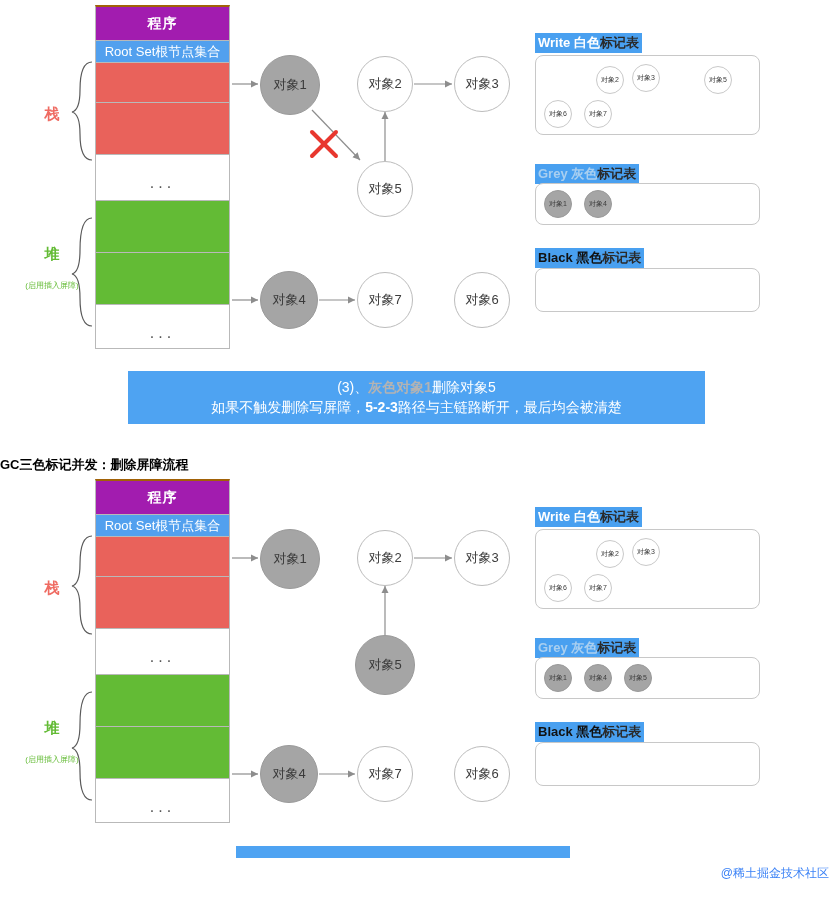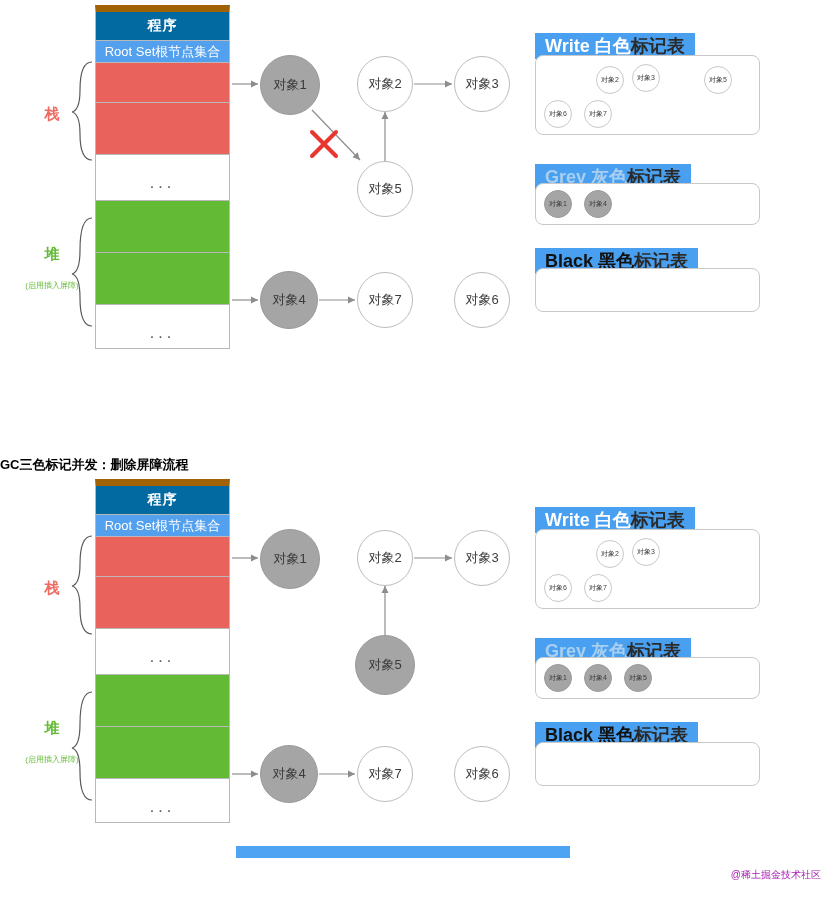--- a/index.html
+++ b/index.html
@@ -13,21 +13,21 @@
   }
   .diagram{position:absolute;left:0;width:833px;}
   #diagram-top{top:0;height:440px;}
   #diagram-bottom{top:470px;height:438px;}
 
   
   .mem-col{position:absolute;width:135px;}
   .mem-cell{box-sizing:border-box;border:1px solid #b9b9b9;border-top:none;
     display:flex;align-items:center;justify-content:center;
     font-size:14px;color:#ffffff;letter-spacing:1px;}
-  .mem-cell.program{background:#0369a1;height:36px;border-top:7px solid #a16207;font-weight:bold;}
+  .mem-cell.program{background:#a21caf;height:36px;border-top:2px solid #a16207;font-weight:bold;}
   .mem-cell.rootset{background:#52a0ee;height:22px;font-size:13px;letter-spacing:0;}
   .mem-cell.red{background:#e9625b;height:40px;}
   .mem-cell.green{background:#63bb35;height:52px;}
   .mem-cell.dots{background:#ffffff;height:46px;color:#555;font-size:16px;letter-spacing:4px;
     align-items:flex-end;padding-bottom:8px;}
   .mem-cell.dots-tall{background:#ffffff;height:44px;color:#555;font-size:16px;letter-spacing:4px;
     align-items:flex-end;padding-bottom:6px;}
 
   
   .side-label{position:absolute;text-align:center;}
@@ -39,22 +39,22 @@
 
   
   .node{position:absolute;border-radius:50%;box-sizing:border-box;
     display:flex;align-items:center;justify-content:center;
     font-size:13px;color:#3c3c3c;}
   .node.white{background:#ffffff;border:1px solid #bcbcbc;}
   .node.grey{background:#a5a5a5;border:1px solid #9a9a9a;color:#3a3a3a;}
   .node.n56{width:56px;height:56px;}
 
   
-  .legend-title{position:absolute;font-size:18px;font-weight:bold;
-    background:#49a0f0;color:#ffffff;padding:1px 10px;white-space:nowrap;}
+  .legend-title{position:absolute;font-size:13px;font-weight:bold;
+    background:#49a0f0;color:#ffffff;padding:1px 3px;white-space:nowrap;}
   .legend-title .en{color:#ffffff;}
   .legend-title .cn-white{color:#ffffff;}
   .legend-title .cn-tail{color:#2a2a2a;}
   .legend-title.grey-title .en,.legend-title.grey-title .cn-white{color:#a9cff0;}
   .legend-title.black-title .en,.legend-title.black-title .cn-white{color:#111111;}
   .legend-box{position:absolute;box-sizing:border-box;border:1px solid #c8c8c8;
     border-radius:8px;background:#ffffff;}
   .mini{position:absolute;border-radius:50%;box-sizing:border-box;
     width:28px;height:28px;display:flex;align-items:center;justify-content:center;
     font-size:7px;color:#3c3c3c;}
@@ -66,21 +66,21 @@
     text-align:center;box-sizing:border-box;padding:6px 10px;}
   .banner .line{line-height:1.45;white-space:nowrap;}
   .banner .l1{font-size:14px;}
   .banner .l2{font-size:14px;}
   .banner .grey-txt{color:#b3b3b3;font-weight:bold;}
   .banner .bold{font-weight:bold;}
 
   .section-title{position:absolute;font-size:13px;font-weight:bold;color:#000000;
     text-align:left;width:100%;}
 
-  .watermark{position:absolute;right:12px;bottom:26px;color:#a21caf;font-size:10px;}
+  .watermark{position:absolute;right:4px;bottom:26px;color:#3b82f6;font-size:12px;}
   svg.links{position:absolute;left:0;top:0;overflow:visible;}
 </style>
 </head>
 <body>
 
 <div class="diagram" id="diagram-top">
 
   <div class="mem-col" style="left:95px;top:5px;">
     <div class="mem-cell program">程序</div>
     <div class="mem-cell rootset">Root Set根节点集合</div>
@@ -156,20 +156,28 @@
     <div class="mini grey" style="left:8px;top:6px;">对象1</div>
     <div class="mini grey" style="left:48px;top:6px;">对象4</div>
   </div>
 
   <div class="legend-title black-title" style="left:535px;top:248px;">
     <span class="en">Black</span>
     <span class="cn-white">黑色</span><span class="cn-tail">标记表</span>
   </div>
   <div class="legend-box" style="left:535px;top:268px;width:225px;height:44px;"></div>
 
+  <div class="banner" style="left:128px;top:371px;width:577px;">
+    <div class="line l1">
+      <span>(3)、</span><span class="grey-txt">灰色对象1</span><span>删除对象5</span>
+    </div>
+    <div class="line l2">
+      <span>如果不触发删除写屏障，</span><span class="bold">5-2-3</span><span>路径与主链路断开，最后均会被清楚</span>
+    </div>
+  </div>
 </div>
 
 <div class="section-title" style="top:456px;">GC三色标记并发：删除屏障流程</div>
 
 <div class="diagram" id="diagram-bottom">
 
   <div class="mem-col" style="left:95px;top:9px;">
     <div class="mem-cell program">程序</div>
     <div class="mem-cell rootset">Root Set根节点集合</div>
     <div class="mem-cell red"></div>

